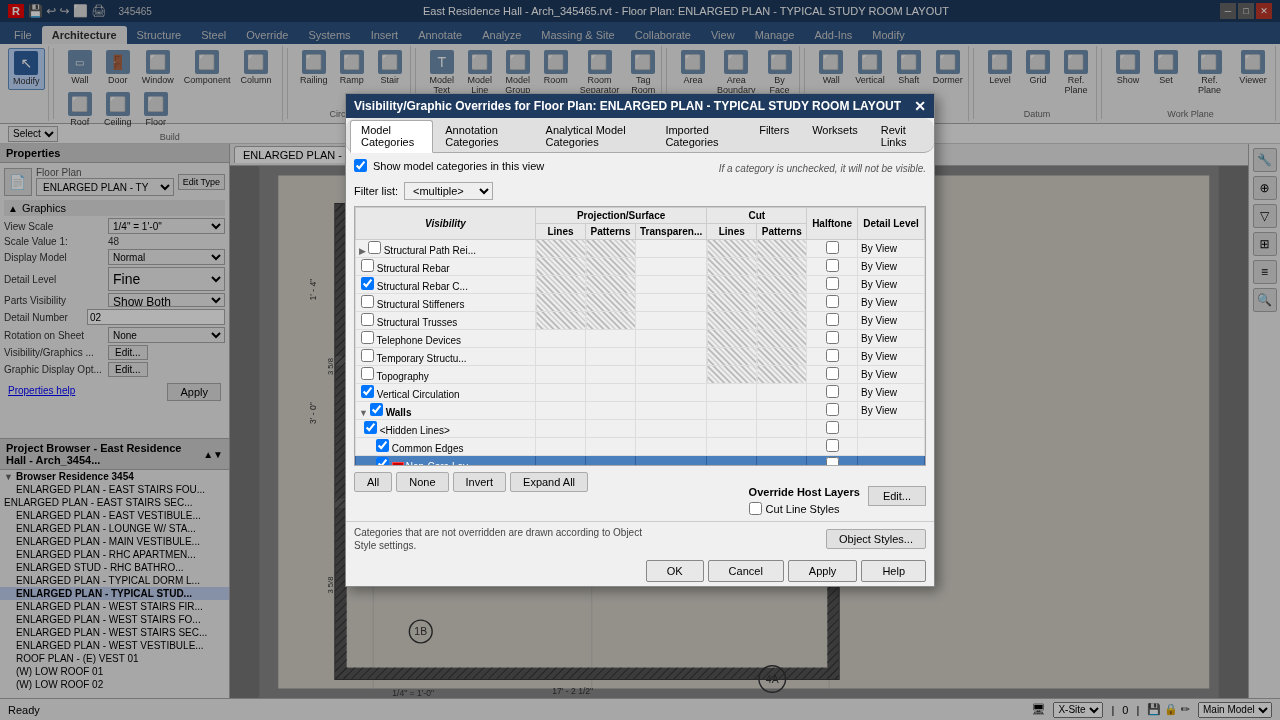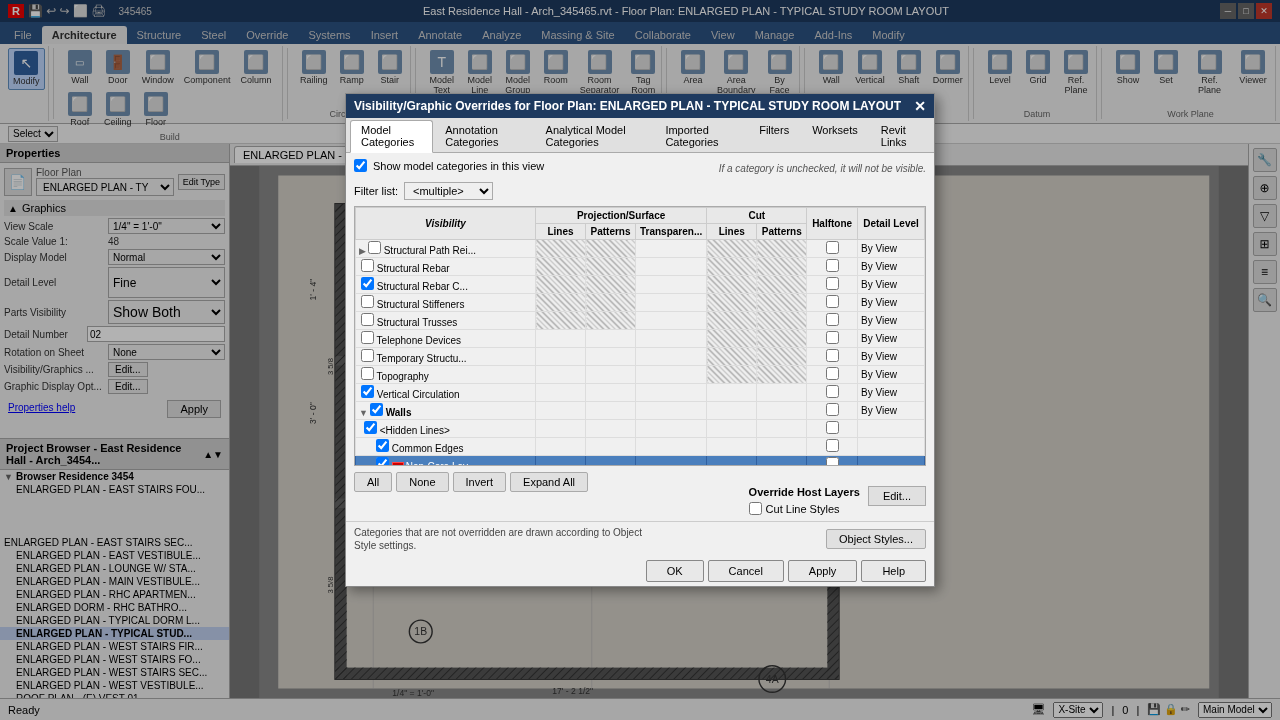--- a/index.html
+++ b/index.html
@@ -74,21 +74,21 @@
     #status-bar { background: #f0f0f0; border-top: 1px solid #aaa; height: 22px; display: flex; align-items: center; padding: 0 8px; gap: 8px; font-size: 11px; }
     #status-bar .status-left { flex: 1; }
     #status-bar .status-right { display: flex; align-items: center; gap: 8px; }
     #status-bar select { font-size: 10px; height: 16px; }
 
     
     #modal-overlay { position: fixed; top: 0; left: 0; width: 1280px; height: 720px; background: rgba(0,0,0,0.3); z-index: 100; display: flex; align-items: center; justify-content: center; }
     #modal { background: #f0f0f0; border: 1px solid #888; box-shadow: 4px 4px 12px rgba(0,0,0,0.4); width: 590px; min-height: 480px; display: flex; flex-direction: column; font-size: 11px; }
     #modal-titlebar { background: #1e3a5f; color: white; padding: 4px 8px; display: flex; align-items: center; justify-content: space-between; font-size: 12px; font-weight: bold; }
     #modal-titlebar .modal-close { cursor: pointer; color: white; font-size: 14px; }
-    #modal-tabs { display: flex; background: #e0e0e0; border-bottom: 1px solid #aaa; padding: 0 4px; padding-top: 2px; gap: 1px; }
+    #modal-tabs { display: flex; background: #e0e0e0; border-bottom: 1px solid #aaa; padding: 0 4px; padding-top: 2px; gap: 1px; border-radius: 10px; }
     .modal-tab { padding: 3px 10px; font-size: 11px; cursor: pointer; border-radius: 3px 3px 0 0; border: 1px solid transparent; }
     .modal-tab.active { background: white; border-color: #aaa; border-bottom-color: white; margin-bottom: -1px; }
     #modal-body { padding: 6px 8px; flex: 1; }
     .modal-checkbox-row { display: flex; align-items: center; gap: 6px; margin-bottom: 6px; font-size: 11px; }
     .modal-filter-row { display: flex; align-items: center; gap: 6px; margin-bottom: 6px; }
     .modal-filter-row label { font-size: 11px; }
     .modal-filter-row select { font-size: 11px; padding: 1px 4px; border: 1px solid #aaa; }
 
     
     #vis-table { width: 100%; border-collapse: collapse; font-size: 10px; }
@@ -374,25 +374,25 @@
       <div class="prop-row">
         <span class="prop-label">Scale Value 1:</span>
         <span class="prop-value-plain">48</span>
       </div>
       <div class="prop-row">
         <span class="prop-label">Display Model</span>
         <select style="flex:1;font-size:10px;border:1px solid #aaa;height:16px;"><option>Normal</option></select>
       </div>
       <div class="prop-row">
         <span class="prop-label">Detail Level</span>
-        <select style="flex:1;font-size:12px;border:1px solid #aaa;height:31px;"><option>Fine</option></select>
+        <select style="flex:1;font-size:14px;border:1px solid #aaa;height:24px;"><option>Fine</option></select>
       </div>
       <div class="prop-row">
         <span class="prop-label">Parts Visibility</span>
-        <select style="flex:1;font-size:14px;border:1px solid #aaa;height:24px;"><option>Show Both</option></select>
+        <select style="flex:1;font-size:12px;border:1px solid #aaa;height:14px;"><option>Show Both</option></select>
       </div>
       <div class="prop-row">
         <span class="prop-label">Detail Number</span>
         <input type="text" value="02" style="flex: 1 1 0%; font-size: 10px; border: 1px solid rgb(170, 170, 170); height: 16px; padding: 0px 2px;">
       </div>
       <div class="prop-row">
         <span class="prop-label">Rotation on Sheet</span>
         <select style="flex:1;font-size:10px;border:1px solid #aaa;height:16px;"><option>None</option></select>
       </div>
       <div class="prop-row">
@@ -417,37 +417,37 @@
         <span style="font-size:10px;">▲▼</span>
       </div>
       <div id="browser-tree">
         <div class="tree-item">
           <span class="tree-arrow">▼</span>
           <span style="font-weight:bold;">Browser Residence 3454</span>
         </div>
         <div class="tree-item" style="padding-left:16px;">
           <span>ENLARGED PLAN - EAST STAIRS FOU...</span>
         </div>
-        <div class="tree-item" style="margin-top:40px;">
+        <div class="tree-item" style="">
           <span>ENLARGED PLAN - EAST STAIRS SEC...</span>
         </div>
         <div class="tree-item" style="padding-left:16px;">
           <span>ENLARGED PLAN - EAST VESTIBULE...</span>
         </div>
         <div class="tree-item" style="padding-left:16px;">
           <span>ENLARGED PLAN - LOUNGE W/ STA...</span>
         </div>
         <div class="tree-item" style="padding-left:16px;">
           <span>ENLARGED PLAN - MAIN VESTIBULE...</span>
         </div>
         <div class="tree-item" style="padding-left:16px;">
           <span>ENLARGED PLAN - RHC APARTMEN...</span>
         </div>
         <div class="tree-item" style="padding-left:16px;">
-          <span>ENLARGED DORM - RHC BATHRO...</span>
+          <span>ENLARGED STUD - RHC BATHRO...</span>
         </div>
         <div class="tree-item" style="padding-left:16px;">
           <span>ENLARGED PLAN - TYPICAL DORM L...</span>
         </div>
         <div class="tree-item active" style="padding-left:16px;">
           <span style="font-weight:bold;">ENLARGED PLAN - TYPICAL STUD...</span>
         </div>
         <div class="tree-item" style="padding-left:16px;">
           <span>ENLARGED PLAN - WEST STAIRS FIR...</span>
         </div>

